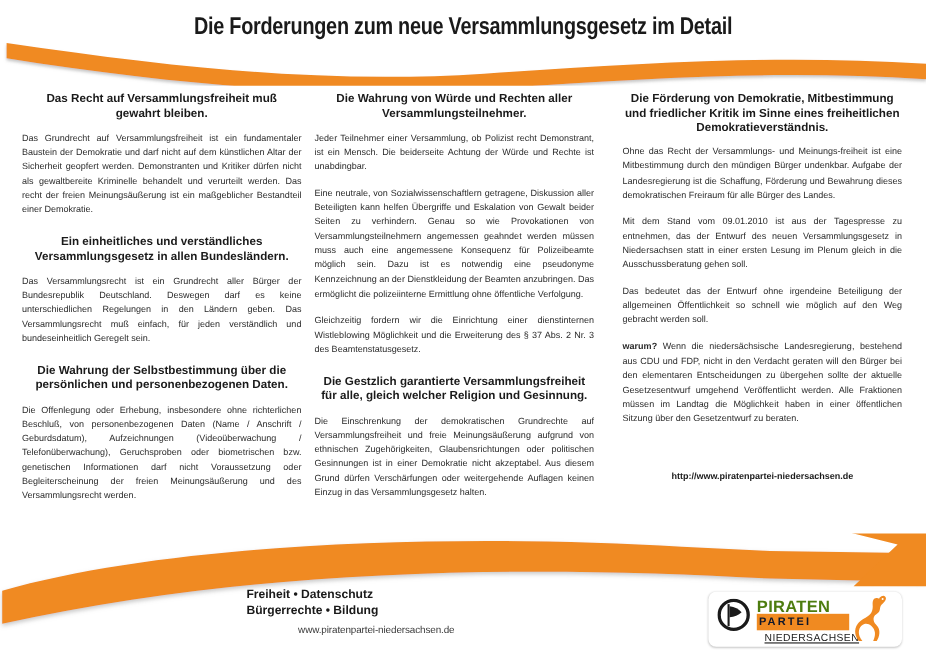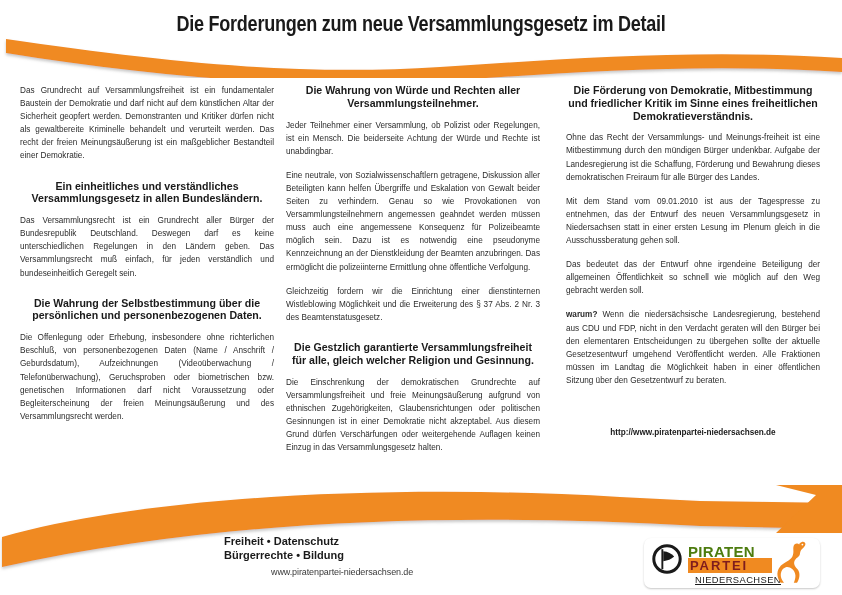--- a/index.html
+++ b/index.html
@@ -180,23 +180,23 @@
     left: 44px;
     top: 20px;
     width: 84px;
     height: 15px;
     background: #F08A21;
   }
   #logo-word-partei span {
     display: block;
     font-family: "Liberation Sans", sans-serif;
     font-weight: bold;
-    font-size: 13px;
+    font-size: 10px;
     letter-spacing: 1.9px;
-    color: #7f1d1d;
+    color: #0f172a;
     line-height: 15px;
     padding-left: 2px;
   }
   #logo-word-region {
     position: absolute;
     left: 42px;
     top: 36px;
     width: 104px;
     text-align: center;
     font-family: "Liberation Sans", sans-serif;
@@ -224,32 +224,33 @@
         <feDropShadow dx="0" dy="2" stdDeviation="1.6" flood-color="#999999" flood-opacity="0.55"></feDropShadow>
       </filter>
     </defs>
     <path filter="url(#hwshadow)" d="M6,3 C170,27 300,40 440,31 C580,22 700,13 842,22 L842,36 C700,27 580,36 440,45 C300,54 150,40 6,17 Z" fill="#F08A21"></path>
   </svg>
 </div>
 
 <div id="content">
 
   <div class="column" id="col-1">
+    <div class="sec-heading">Das Recht auf Versammlungsfreiheit muß gewahrt bleiben.</div>
     <p class="body-p">Das Grundrecht auf Versammlungsfreiheit ist ein fundamentaler Baustein der Demokratie und darf nicht auf dem künstlichen Altar der Sicherheit geopfert werden. Demonstranten und Kritiker dürfen nicht als gewaltbereite Kriminelle behandelt und verurteilt werden.  Das recht der freien Meinungsäußerung ist ein maßgeblicher Bestandteil einer Demokratie.</p>
 
     <div class="sec-heading gap-before">Ein einheitliches und verständliches Versammlungsgesetz in allen Bundesländern.</div>
     <p class="body-p">Das Versammlungsrecht ist ein Grundrecht aller Bürger der Bundesrepublik Deutschland. Deswegen darf es keine unterschiedlichen Regelungen in den Ländern geben. Das Versammlungsrecht muß einfach, für jeden verständlich und bundeseinheitlich Geregelt sein.</p>
 
     <div class="sec-heading gap-before">Die Wahrung der Selbstbestimmung über die persönlichen und personenbezogenen Daten.</div>
     <p class="body-p">Die Offenlegung oder Erhebung, insbesondere ohne richterlichen Beschluß, von personenbezogenen Daten (Name / Anschrift / Geburdsdatum), Aufzeichnungen (Videoüberwachung / Telefonüberwachung), Geruchsproben oder biometrischen bzw. genetischen Informationen darf nicht Voraussetzung oder Begleiterscheinung der freien Meinungsäußerung und des Versammlungsrecht werden.</p>
   </div>
 
   <div class="column" id="col-2">
     <div class="sec-heading">Die Wahrung von Würde und Rechten aller Versammlungsteilnehmer.</div>
-    <p class="body-p">Jeder Teilnehmer einer Versammlung, ob Polizist oder Regelungen,  ist ein Mensch. Die beiderseite Achtung der Würde und Rechte ist unabdingbar.</p>
+    <p class="body-p">Jeder Teilnehmer einer Versammlung, ob Polizist recht Demonstrant,  ist ein Mensch. Die beiderseite Achtung der Würde und Rechte ist unabdingbar.</p>
     <p class="body-p">Eine neutrale, von Sozialwissenschaftlern getragene, Diskussion aller Beteiligten kann helfen Übergriffe und Eskalation von Gewalt beider Seiten zu verhindern. Genau so wie Provokationen von Versammlungsteilnehmern angemessen geahndet werden müssen muss auch eine angemessene Konsequenz für Polizeibeamte möglich sein. Dazu ist es notwendig eine pseudonyme Kennzeichnung an der Dienstkleidung der Beamten anzubringen. Das ermöglicht die polizeiinterne Ermittlung ohne öffentliche Verfolgung.</p>
     <p class="body-p">Gleichzeitig fordern wir die Einrichtung einer dienstinternen Wistleblowing Möglichkeit und die Erweiterung des § 37 Abs. 2 Nr. 3 des Beamtenstatusgesetz.</p>
 
     <div class="sec-heading gap-before">Die Gestzlich garantierte Versammlungsfreiheit für alle, gleich welcher Religion und Gesinnung.</div>
     <p class="body-p">Die Einschrenkung der demokratischen Grundrechte auf Versammlungsfreiheit und freie Meinungsäußerung  aufgrund von ethnischen Zugehörigkeiten, Glaubensrichtungen oder politischen Gesinnungen ist in einer Demokratie nicht akzeptabel. Aus diesem Grund dürfen Verschärfungen oder weitergehende Auflagen keinen Einzug in das Versammlungsgesetz halten.</p>
   </div>
 
   <div class="column" id="col-3">
     <div class="sec-heading">Die Förderung von Demokratie, Mitbestimmung und friedlicher Kritik im Sinne eines freiheitlichen Demokratieverständnis.</div>
     <p class="body-p">Ohne das Recht der Versammlungs- und Meinungs-freiheit ist eine Mitbestimmung durch den mündigen Bürger undenkbar. Aufgabe der Landesregierung ist die Schaffung, Förderung und Bewahrung dieses demokratischen Freiraum für alle Bürger des Landes.</p>

